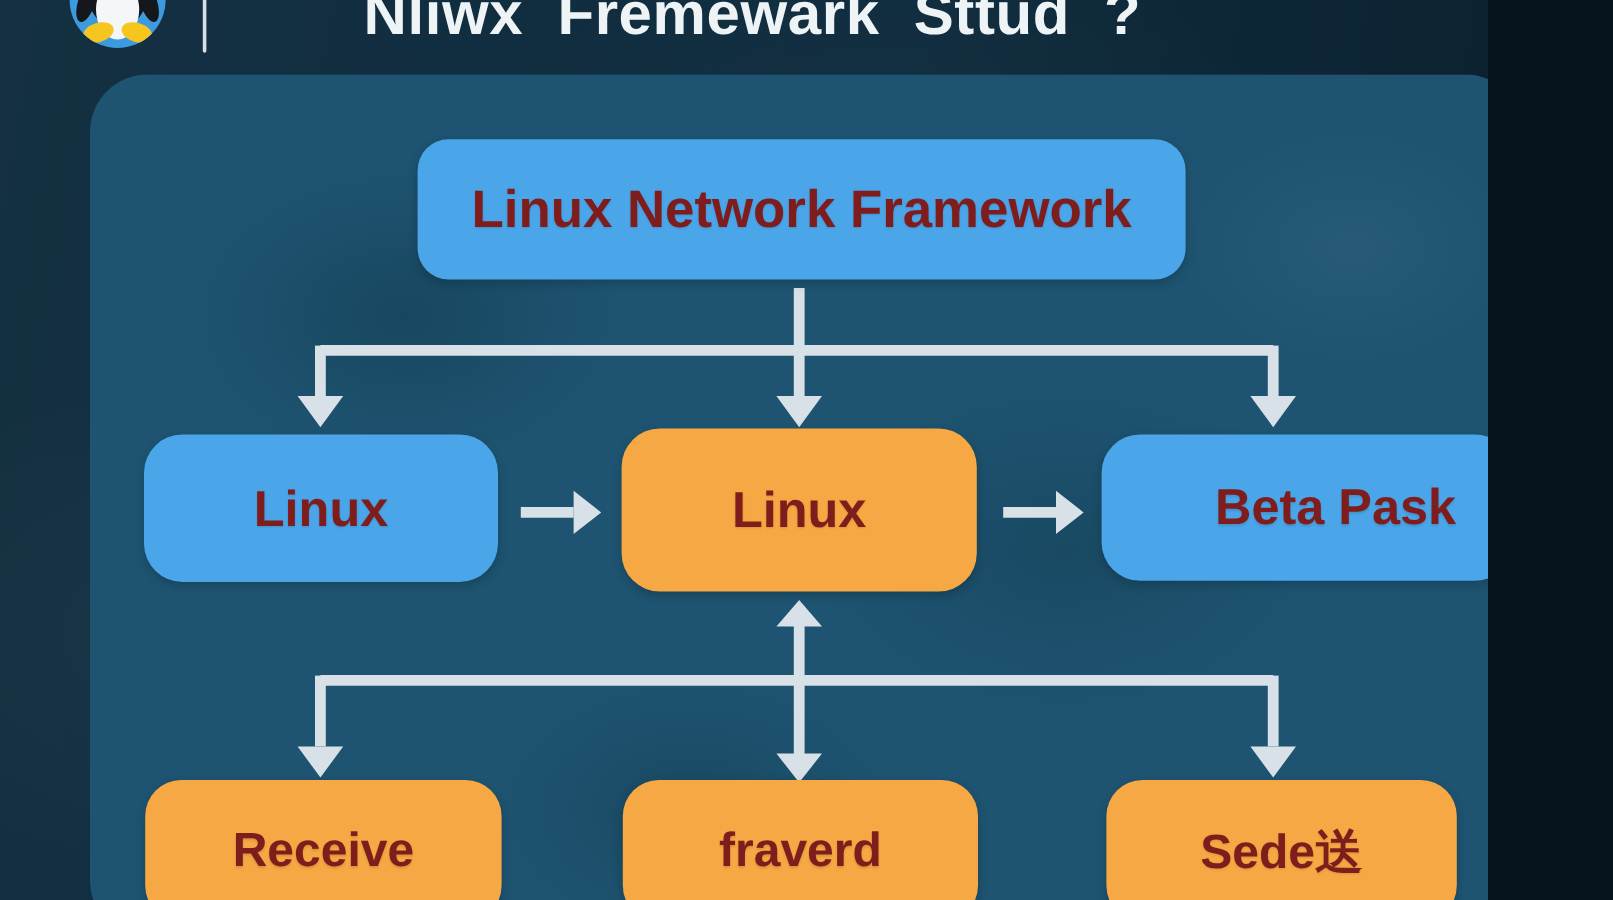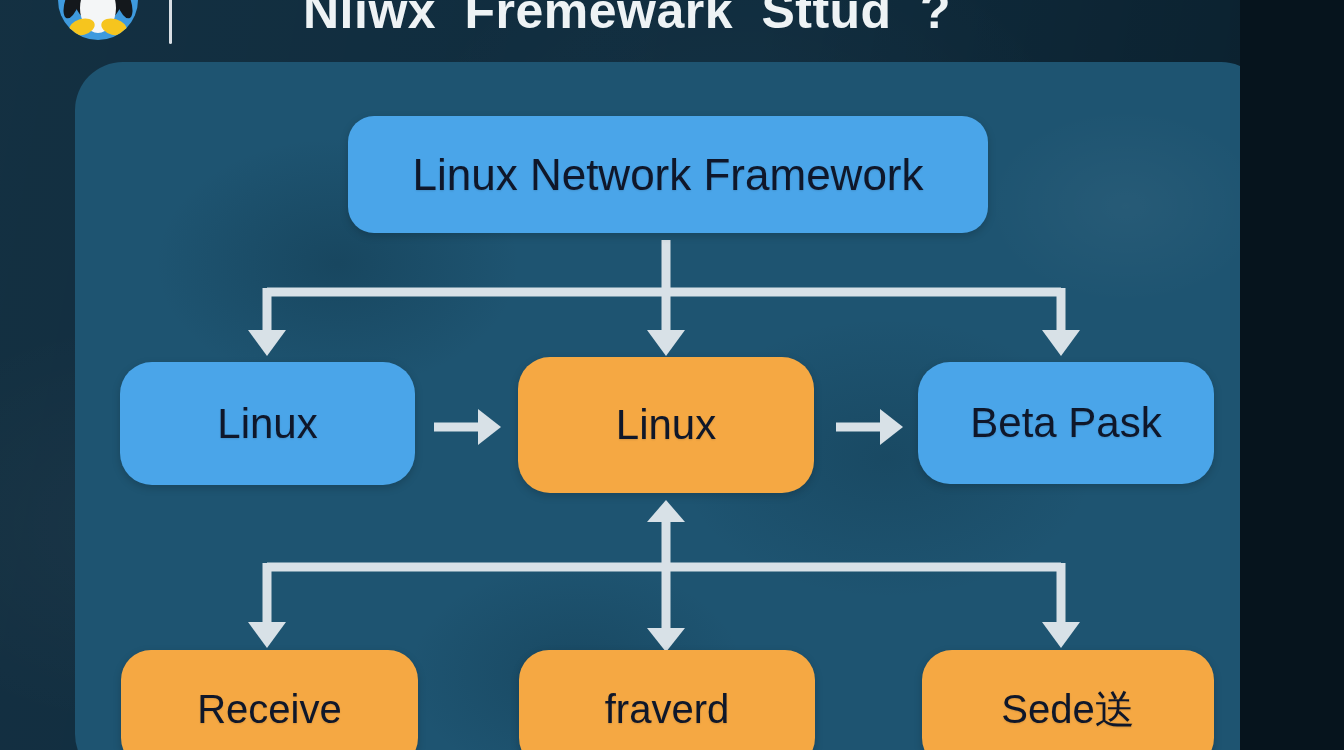--- a/index.html
+++ b/index.html
@@ -36,29 +36,29 @@
   .title{
     position:absolute;left:303px;top:-14px;width:780px;
     font-size:50px;line-height:1;font-weight:800;
     color:#eef3f5;letter-spacing:.5px;word-spacing:14px;white-space:nowrap;
   }
   .arrows{position:absolute;left:0;top:0;width:1344px;height:750px;}
   .arrows .ln{stroke:var(--arrow,#d8e1e7);stroke-width:9;fill:none;}
   .arrows .hd{fill:var(--arrow,#d8e1e7);}
   .node{
     position:absolute;display:flex;align-items:center;justify-content:center;
-    color:#0f172a;font-weight:400;
+    color:#7f1d1d;font-weight:700;
     box-shadow:0 3px 8px rgba(0,0,0,.18);
     text-shadow:0 1px 2px rgba(0,0,0,.12);
   }
   .node span{display:block;}
   .n-root{left:348px;top:116px;width:640px;height:117px;border-radius:26px;font-size:44px;}
   .n-mid-left{left:120px;top:362px;width:295px;height:123px;border-radius:32px;font-size:42px;}
   .n-mid-center{left:518px;top:357px;width:296px;height:136px;border-radius:32px;font-size:42px;}
-  .n-mid-right{left:918px;top:362px;width:296px;height:122px;border-radius:32px;font-size:42px;}
+  .n-mid-right{left:918px;top:362px;width:296px;height:122px;border-radius:32px;font-size:42px;padding-left:47px;}
   .n-bot-left{left:121px;top:650px;width:297px;height:118px;border-radius:30px;font-size:40px;}
   .n-bot-center{left:519px;top:650px;width:296px;height:118px;border-radius:30px;font-size:40px;}
   .n-bot-right{left:922px;top:650px;width:292px;height:118px;border-radius:30px;font-size:40px;}
 </style>
 </head>
 <body>
 
 <div class="stage">
 
   <div class="panel"></div>

